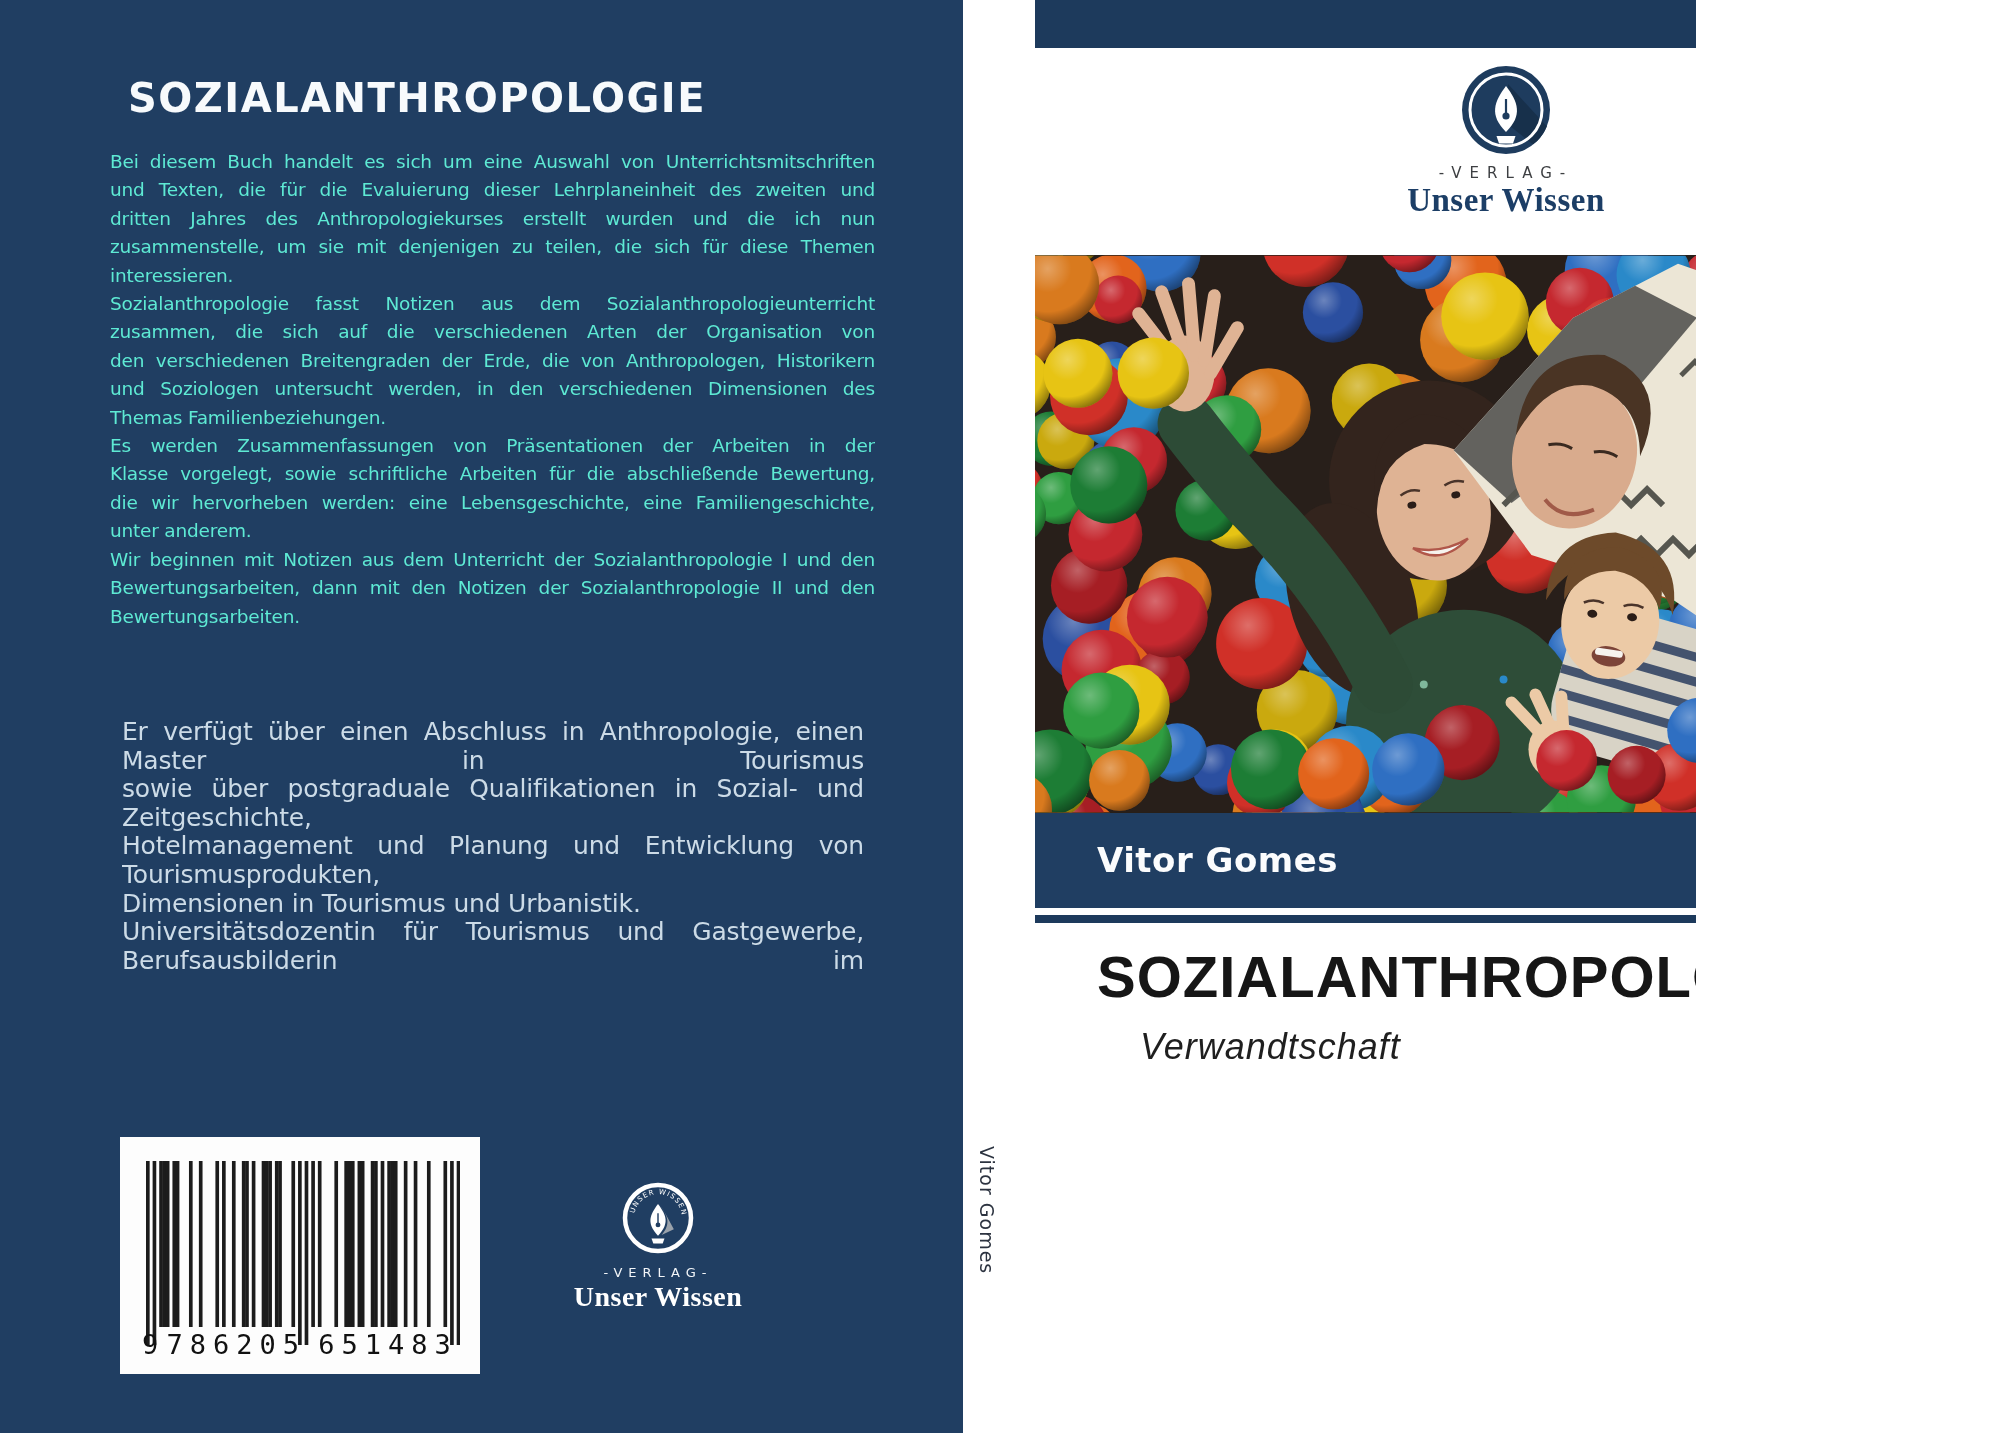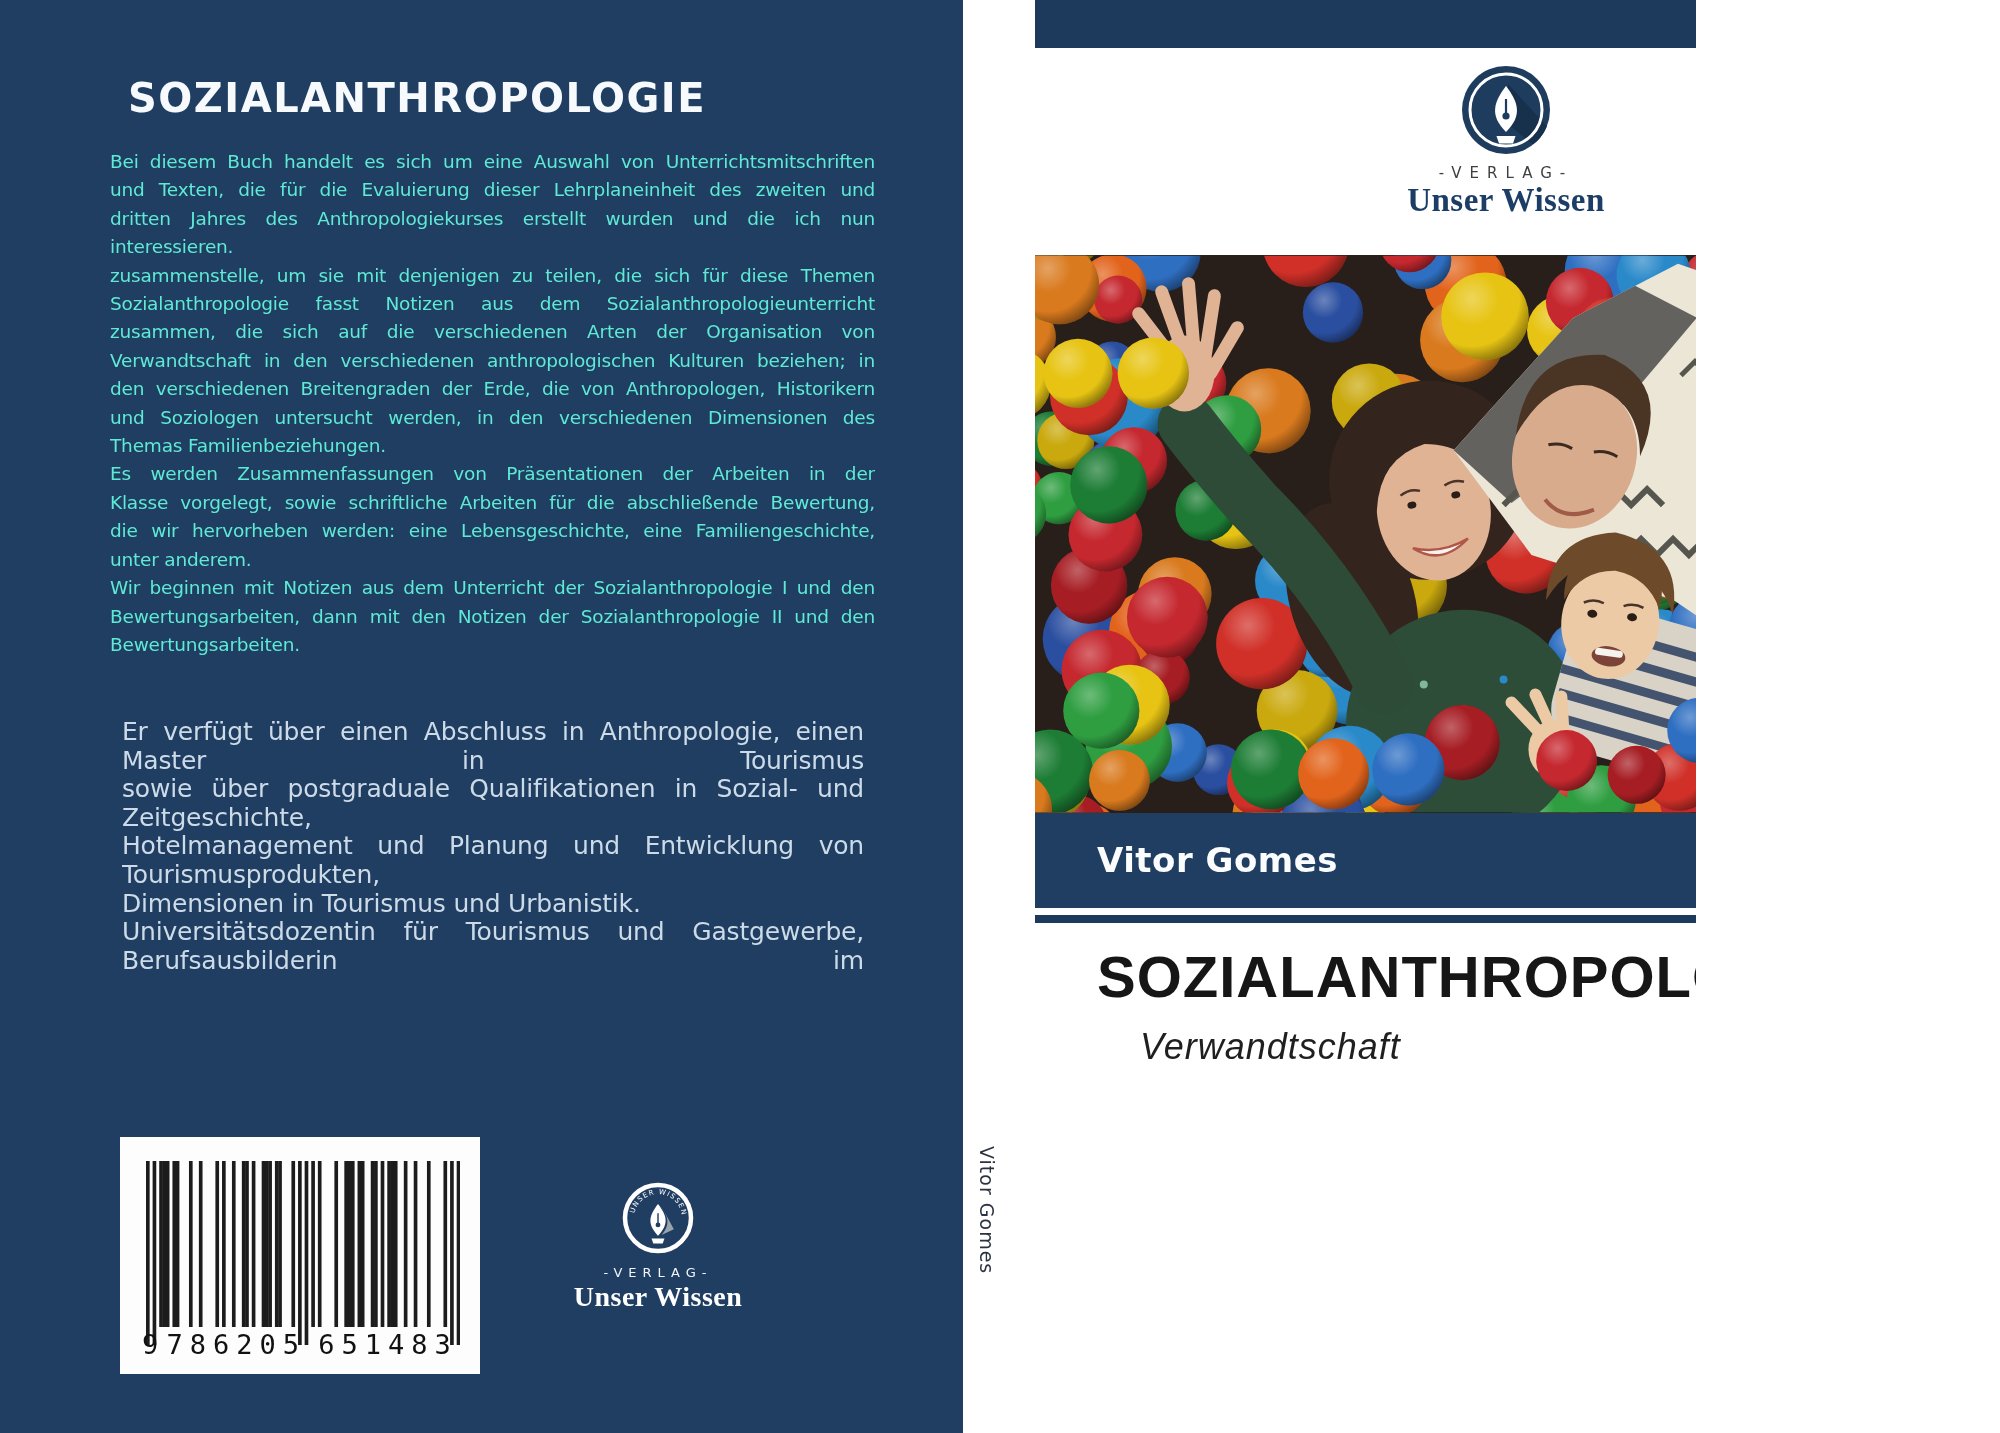--- a/index.html
+++ b/index.html
@@ -57,25 +57,24 @@
 <body>
 
 <div id="canvas">
 
   <div id="back-cover" class="abs">
     <div id="back-title" class="abs">SOZIALANTHROPOLOGIE</div>
     <div id="back-blurb" class="abs">
         <div class="jline">Bei diesem Buch handelt es sich um eine Auswahl von Unterrichtsmitschriften</div>
         <div class="jline">und Texten, die für die Evaluierung dieser Lehrplaneinheit des zweiten und</div>
         <div class="jline">dritten Jahres des Anthropologiekurses erstellt wurden und die ich nun</div>
+        <div class="jline">zusammenstelle, um sie mit denjenigen zu teilen, die sich für diese Themen</div>
         <div class="jline jlast">interessieren.</div>
-        <div class="jline">zusammenstelle, um sie mit denjenigen zu teilen, die sich für diese Themen</div>
         <div class="jline">Sozialanthropologie fasst Notizen aus dem Sozialanthropologieunterricht</div>
         <div class="jline">zusammen, die sich auf die verschiedenen Arten der Organisation von</div>
-        <div class="jline">Verwandtschaft in den verschiedenen anthropologischen Kulturen beziehen; in</div>
         <div class="jline">den verschiedenen Breitengraden der Erde, die von Anthropologen, Historikern</div>
         <div class="jline">und Soziologen untersucht werden, in den verschiedenen Dimensionen des</div>
         <div class="jline jlast">Themas Familienbeziehungen.</div>
         <div class="jline">Es werden Zusammenfassungen von Präsentationen der Arbeiten in der</div>
         <div class="jline">Klasse vorgelegt, sowie schriftliche Arbeiten für die abschließende Bewertung,</div>
         <div class="jline">die wir hervorheben werden: eine Lebensgeschichte, eine Familiengeschichte,</div>
         <div class="jline jlast">unter anderem.</div>
         <div class="jline">Wir beginnen mit Notizen aus dem Unterricht der Sozialanthropologie I und den</div>
         <div class="jline">Bewertungsarbeiten, dann mit den Notizen der Sozialanthropologie II und den</div>
         <div class="jline jlast">Bewertungsarbeiten.</div>

